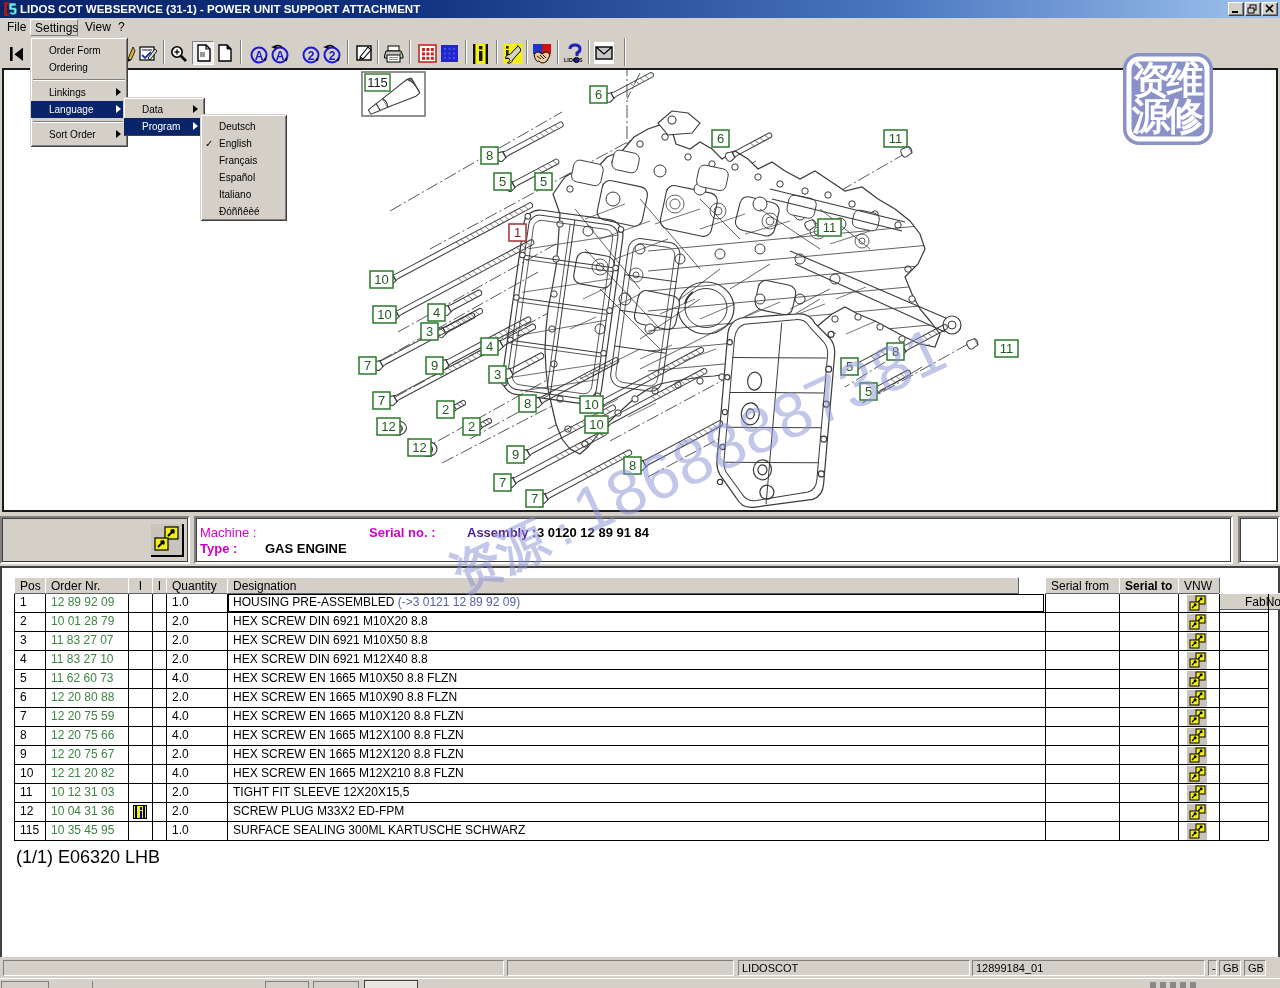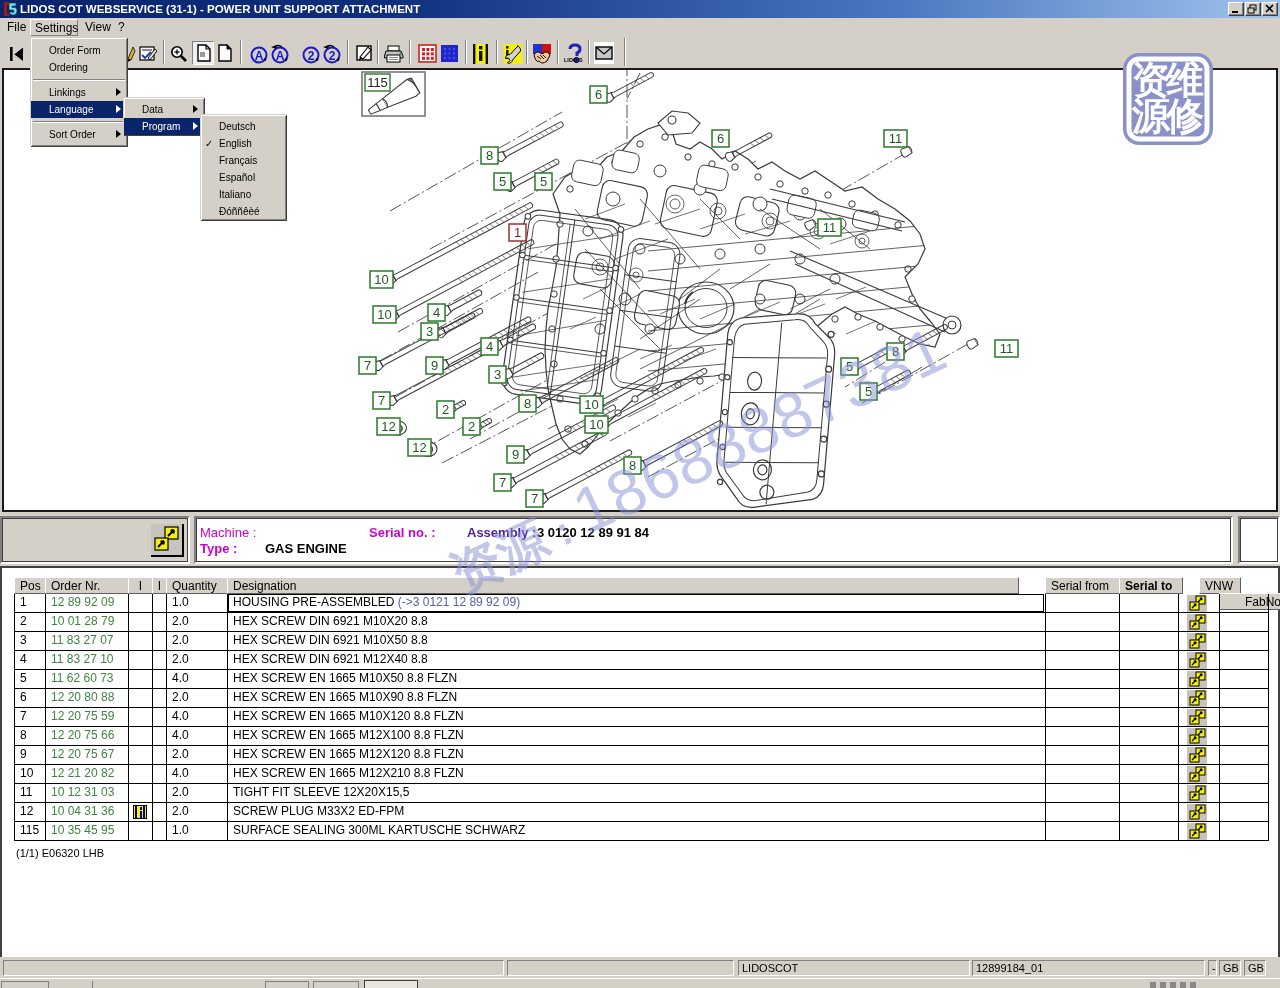--- a/index.html
+++ b/index.html
@@ -1001,21 +1001,21 @@
 <div id="tblwrap">
       <div id="tbl" style="position:absolute;left:12px;top:9px;width:1255px;">
         <div class="hdr" style="left:0px;top:0;width:32px;">Pos</div>
         <div class="hdr" style="left:31px;top:0;width:84px;">Order Nr.</div>
         <div class="hdr" style="left:114px;top:0;width:25px;text-align:center;padding-left:0;">I</div>
         <div class="hdr" style="left:138px;top:0;width:15px;text-align:center;padding-left:0;">I</div>
         <div class="hdr" style="left:152px;top:0;width:62px;">Quantity</div>
         <div class="hdr" style="left:213px;top:0;width:792px;">Designation</div>
         <div class="hdr" style="left:1031px;top:0;width:75px;">Serial from</div>
         <div class="hdr" style="left:1105px;top:0;width:64px;font-weight:bold;">Serial to</div>
-        <div class="hdr" style="left:1164px;top:0;width:42px;margin-left:21px;">VNW</div>
+        <div class="hdr" style="left:1164px;top:0;width:42px;">VNW</div>
         <div class="hdr" style="left:1205px;top:16px;width:64px;padding-left:25px;">FabNo</div>
         <div style="position:absolute;left:0;top:17px;width:1255px;height:19px;border-bottom:1px solid #000;">
           <div style="position:absolute;left:0px;top:0;width:31px;height:19px;border-left:1px solid #000;"></div>
           <div style="position:absolute;left:31px;top:0;width:83px;height:19px;border-left:1px solid #000;"></div>
           <div style="position:absolute;left:114px;top:0;width:24px;height:19px;border-left:1px solid #000;"></div>
           <div style="position:absolute;left:138px;top:0;width:14px;height:19px;border-left:1px solid #000;"></div>
           <div style="position:absolute;left:152px;top:0;width:61px;height:19px;border-left:1px solid #000;"></div>
           <div style="position:absolute;left:213px;top:0;width:818px;height:19px;border-left:1px solid #000;"></div>
           <div style="position:absolute;left:1031px;top:0;width:74px;height:19px;border-left:1px solid #000;"></div>
           <div style="position:absolute;left:1105px;top:0;width:59px;height:19px;border-left:1px solid #000;"></div>
@@ -1348,21 +1348,21 @@
           <div style="position:absolute;left:1164px;top:1px;width:41px;height:17px;">
             <svg width="20" height="17" viewBox="0 0 20 17" style="position:absolute;left:9px;top:0px">
               <rect x="0" y="0" width="20" height="17" fill="#c8c4bc"></rect>
               <rect x="9" y="1" width="9" height="8" fill="#f2ee18" stroke="#000"></rect>
               <path d="M11,7 L15,3 M15,3 l-2.2,0.4 M15,3 l-0.4,2.2" stroke="#000" stroke-width="1.3" fill="none"></path>
               <rect x="3" y="7" width="9" height="8" fill="#f2ee18" stroke="#000"></rect>
               <path d="M5,13 L9,9 M9,9 l-2.2,0.4 M9,9 l-0.4,2.2" stroke="#000" stroke-width="1.3" fill="none"></path>
             </svg>
           </div>
         </div>
-        <div style="position:absolute;left:2px;top:270px;font-size:11px;">(1/1) E06320 LHB</div>
+        <div style="position:absolute;left:2px;top:270px;font-size:18px;">(1/1) E06320 LHB</div>
       </div>
 </div>
 
 <div id="status">
   <div class="spanel" style="left:3px;width:501px"></div>
   <div class="spanel" style="left:507px;width:227px"></div>
   <div class="spanel" style="left:738px;width:232px">LIDOSCOT</div>
   <div class="spanel" style="left:972px;width:233px">12899184_01</div>
   <div class="spanel" style="left:1208px;width:9px">-</div>
   <div class="spanel" style="left:1219px;width:22px">GB</div>

